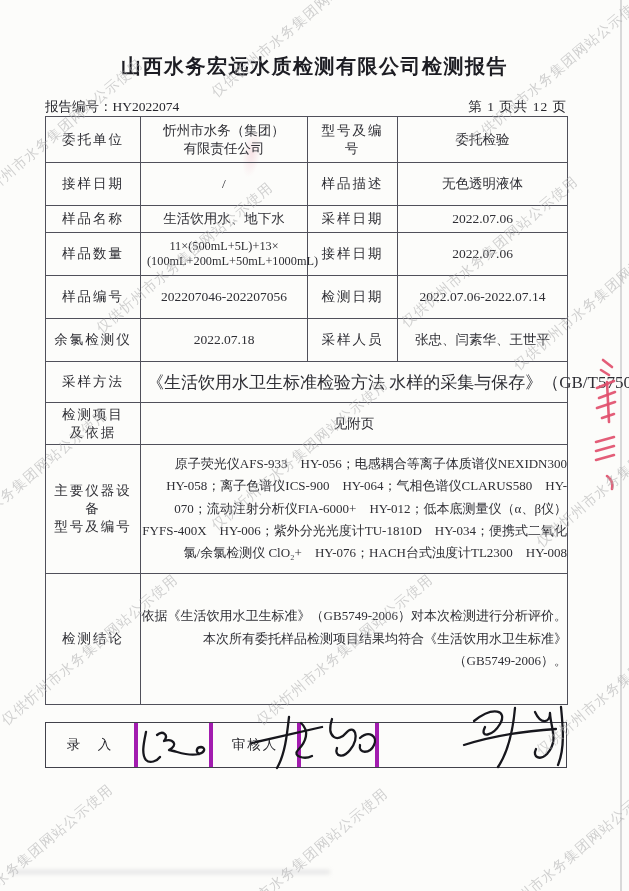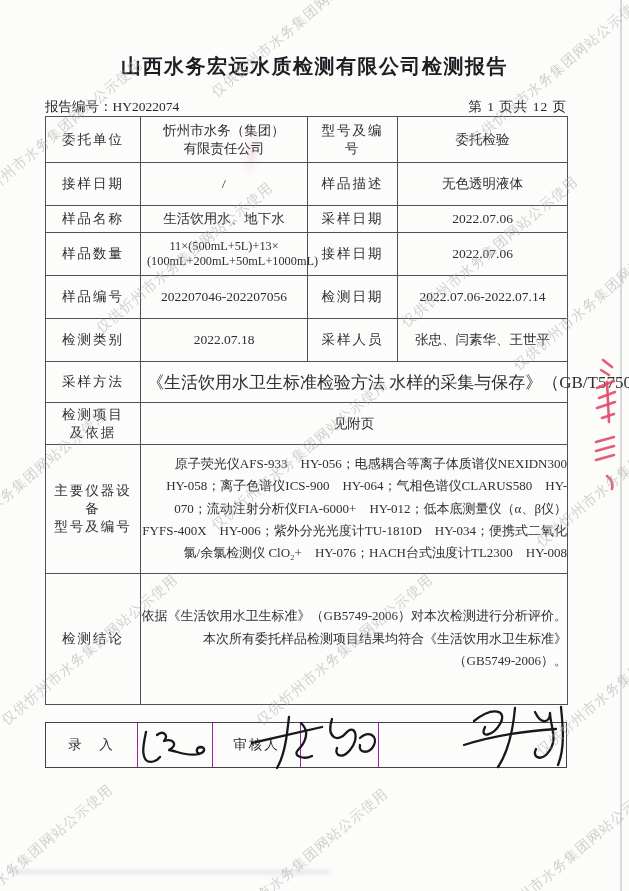--- a/index.html
+++ b/index.html
@@ -41,21 +41,21 @@
   td.val{text-align:center;white-space:pre-line;}
   td.val.small{font-size:12.3px;}
   td.val.nowrap{white-space:nowrap;font-size:17px;letter-spacing:0;}
   td.val.block{text-align:right;vertical-align:middle;padding:8px 0;
     line-height:1.72;font-size:13px;white-space:normal;}
   td.val.block.pre{white-space:pre-line;font-family:Liberation Serif, serif;}
   
   .footer-row{position:absolute;left:45px;top:722px;width:522px;height:46px;
     border:1.5px solid #41414a;box-sizing:border-box;display:flex;z-index:2;
     background:transparent;}
-  .footer-row .cell{border-right:1px solid #a21caf;box-sizing:border-box;
+  .footer-row .cell{border-right:4px solid #a21caf;box-sizing:border-box;
     display:flex;align-items:center;justify-content:center;
     font-size:13.5px;letter-spacing:2px;color:#28282e;}
   .footer-row .cell:last-child{border-right:none;}
   .c-w1{width:92px;}.c-w2{width:75px;}.c-w3{width:88px;}
   .c-w4{width:78px;}.c-w5{width:82px;}.c-w6{width:107px;}
   
   .sig{position:absolute;z-index:4;}
   .sig path{fill:none;stroke:#17171d;stroke-width:2.3;
     stroke-linecap:round;stroke-linejoin:round;}
   .seal{position:absolute;z-index:5;}
@@ -129,21 +129,21 @@
       <td class="lbl">接样日期</td>
       <td class="val">2022.07.06</td>
     </tr>
     <tr style="height:43px">
       <td class="lbl">样品编号</td>
       <td class="val">202207046-202207056</td>
       <td class="lbl">检测日期</td>
       <td class="val">2022.07.06-2022.07.14</td>
     </tr>
     <tr style="height:43px">
-      <td class="lbl">检测类别</td>
+      <td class="lbl">余氯检测仪</td>
       <td class="val">2022.07.18</td>
       <td class="lbl">采样人员</td>
       <td class="val">张忠、闫素华、王世平</td>
     </tr>
     <tr style="height:41px">
       <td class="lbl">采样方法</td>
       <td class="val nowrap" colspan="3">《生活饮用水卫生标准检验方法 水样的采集与保存》（GB/T5750.2-2006）</td>
     </tr>
     <tr style="height:42px">
       <td class="lbl">检测项目

